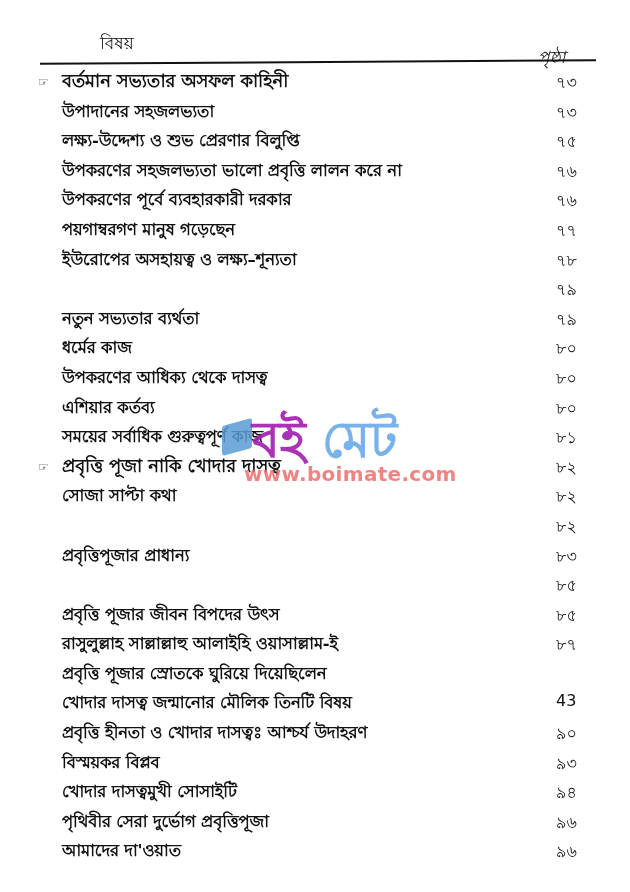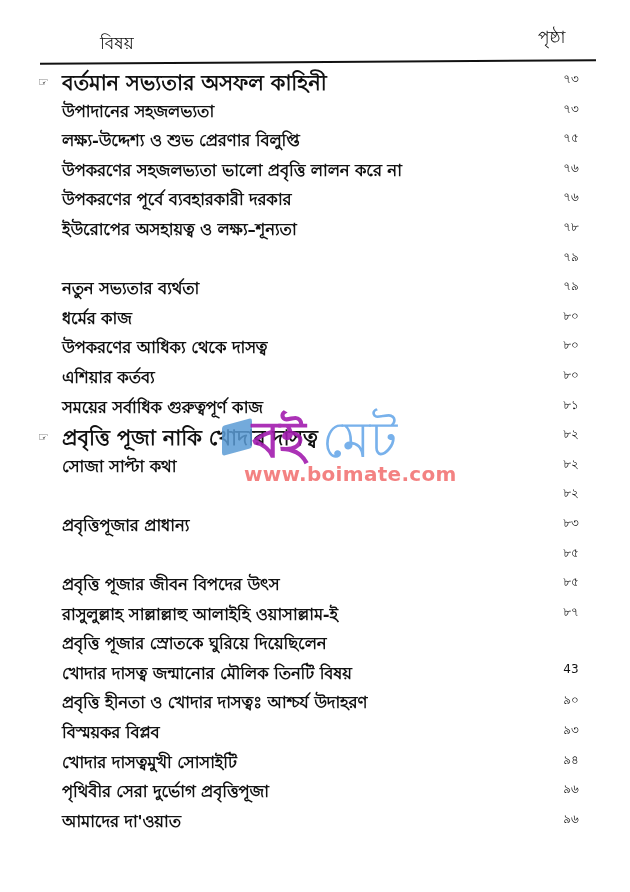--- a/index.html
+++ b/index.html
@@ -1,32 +1,32 @@
 <!DOCTYPE html>
 <html><head>
 <meta charset="utf-8">
 <style>
   html, body { margin: 0; padding: 0; background: #ffffff; }
   body { width: 630px; height: 892px; position: relative; overflow: hidden;
          font-family: "DejaVu Sans", "Liberation Sans", sans-serif; color: #111; }
   .page { position: absolute; left: 0; top: 0; width: 578px; height: 892px; }
   .hdr-topic { position: absolute; left: 100px; top: 30px; font-size: 17px; }
-  .hdr-page { position: absolute; left: 538px; top: 24px; font-size: 17px; }
+  .hdr-page { position: absolute; left: 538px; top: 44px; font-size: 17px; font-style: italic; }
   .rule { position: absolute; left: 40px; top: 61px; width: 556px; height: 2px; background: #111; transform: rotate(-0.35deg); }
   .toc { position: absolute; left: 0; top: 66px; width: 630px; }
   .row { position: relative; height: 29.6px; }
   .row .title { position: absolute; left: 62px; top: 3px; font-size: 16.5px; white-space: nowrap; letter-spacing: -0.2px; font-weight: bold; }
-  .row.chapter .title { left: 62px; font-size: 21px; font-weight: bold; top: 1px; }
+  .row.chapter .title { left: 62px; font-size: 18px; font-weight: bold; top: 1px; }
   .row .hand { position: absolute; left: 38px; top: 9px; font-size: 12px; }
-  .row .pg { position: absolute; right: 44px; top: 4px; font-size: 12px; text-align: center; min-width: 30px; }
+  .row .pg { position: absolute; right: 44px; top: 4px; font-size: 16px; text-align: left; min-width: 30px; }
   .watermark { position: absolute; left: 222px; top: 402px; width: 200px; height: 90px; pointer-events: none; }
   .wm-book { position: absolute; left: 0; top: 20px; width: 30px; height: 30px;
              background: #5b9bd5; transform: skewY(-15deg); opacity: .85; border-radius: 3px; }
   .wm-boi { position: absolute; left: 30px; top: 0px; font-size: 50px; font-weight: bold; color: #a21caf; opacity: .9; }
-  .wm-mate { position: absolute; left: 100px; top: 0px; font-size: 50px; font-weight: normal; color: #6aa9e9; opacity: .9; }
+  .wm-mate { position: absolute; left: 100px; top: 0px; font-size: 50px; font-weight: bold; color: #6aa9e9; opacity: .9; }
   .wm-url { position: absolute; left: 22px; top: 60px; font-size: 20px; font-weight: bold; color: #f26d6d; opacity: .85; letter-spacing: .3px; }
 </style>
 </head>
 <body>
 
 <div class="page">
   <div class="hdr-topic">বিষয়</div>
   <div class="hdr-page">পৃষ্ঠা</div>
   <div class="rule"></div>
 
@@ -44,20 +44,24 @@
         <span class="title">লক্ষ্য-উদ্দেশ্য ও শুভ প্রেরণার বিলুপ্তি</span>
         <span class="pg">৭৫</span>
       </div>
       <div class="row">
         <span class="title">উপকরণের সহজলভ্যতা ভালো প্রবৃত্তি লালন করে না</span>
         <span class="pg">৭৬</span>
       </div>
       <div class="row">
         <span class="title">উপকরণের পূর্বে ব্যবহারকারী দরকার</span>
         <span class="pg">৭৬</span>
+      </div>
+      <div class="row">
+        <span class="title">পয়গাম্বরগণ মানুষ গড়েছেন</span>
+        <span class="pg">৭৭</span>
       </div>
       <div class="row">
         <span class="title">ইউরোপের অসহায়ত্ব ও লক্ষ্য–শূন্যতা</span>
         <span class="pg">৭৮</span>
       </div>
       <div class="row">
         <span class="pg">৭৯</span>
       </div>
       <div class="row">
         <span class="title">নতুন সভ্যতার ব্যর্থতা</span>

